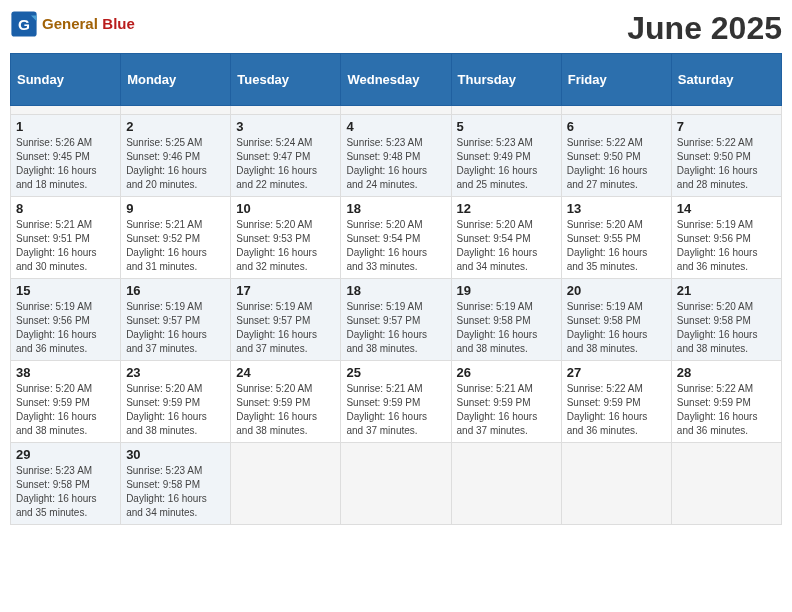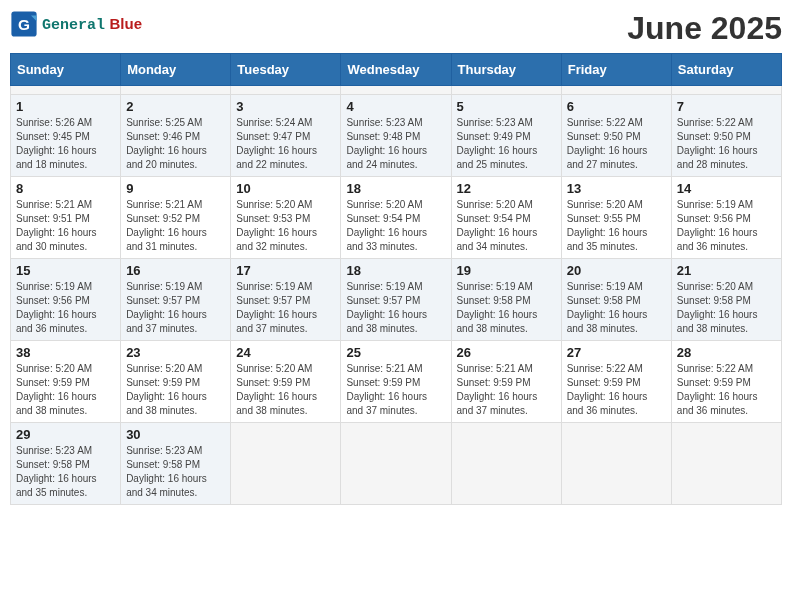--- a/index.html
+++ b/index.html
@@ -17,22 +17,21 @@
       margin-bottom: 6px;
     }
     .logo {
       display: flex;
       align-items: center;
       gap: 4px;
     }
     .logo-text-general {
       font-size: 15px;
       font-weight: bold;
-      color: #0f766e;
-      font-family: Liberation Mono, monospace;
+      color: #a16207;
     }
     .logo-text-blue {
       font-size: 15px;
       font-weight: bold;
       color: #b91c1c;
     }
     .logo-icon {
       width: 28px;
       height: 28px;
     }
@@ -53,21 +52,21 @@
       width: 100%;
       border-collapse: collapse;
       border: 1px solid #ccc;
     }
     .calendar th {
       background-color: #2c6fad;
       color: #fff;
       font-size: 13px;
       font-weight: bold;
       text-align: left;
-      padding: 8px 6px;
+      padding: 18px 6px;
       border: 1px solid #2060a0;
     }
     .calendar td {
       width: 14.28%;
       vertical-align: top;
       padding: 4px 5px;
       border: 1px solid #ddd;
       font-size: 10.5px;
       color: #333;
       background: #fff;

